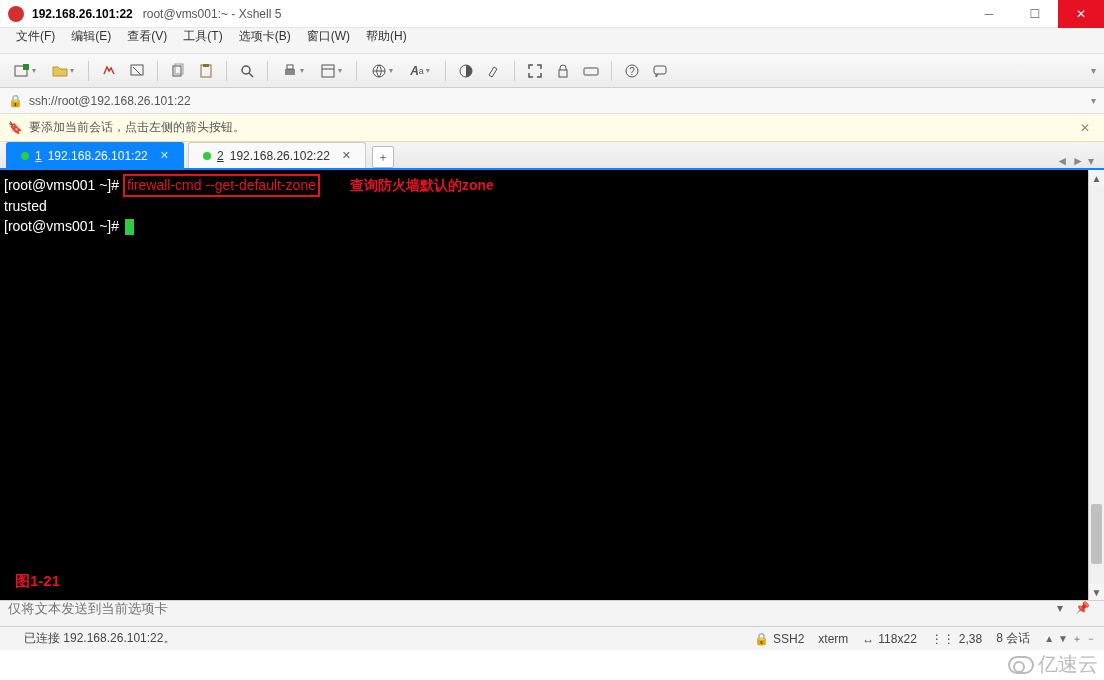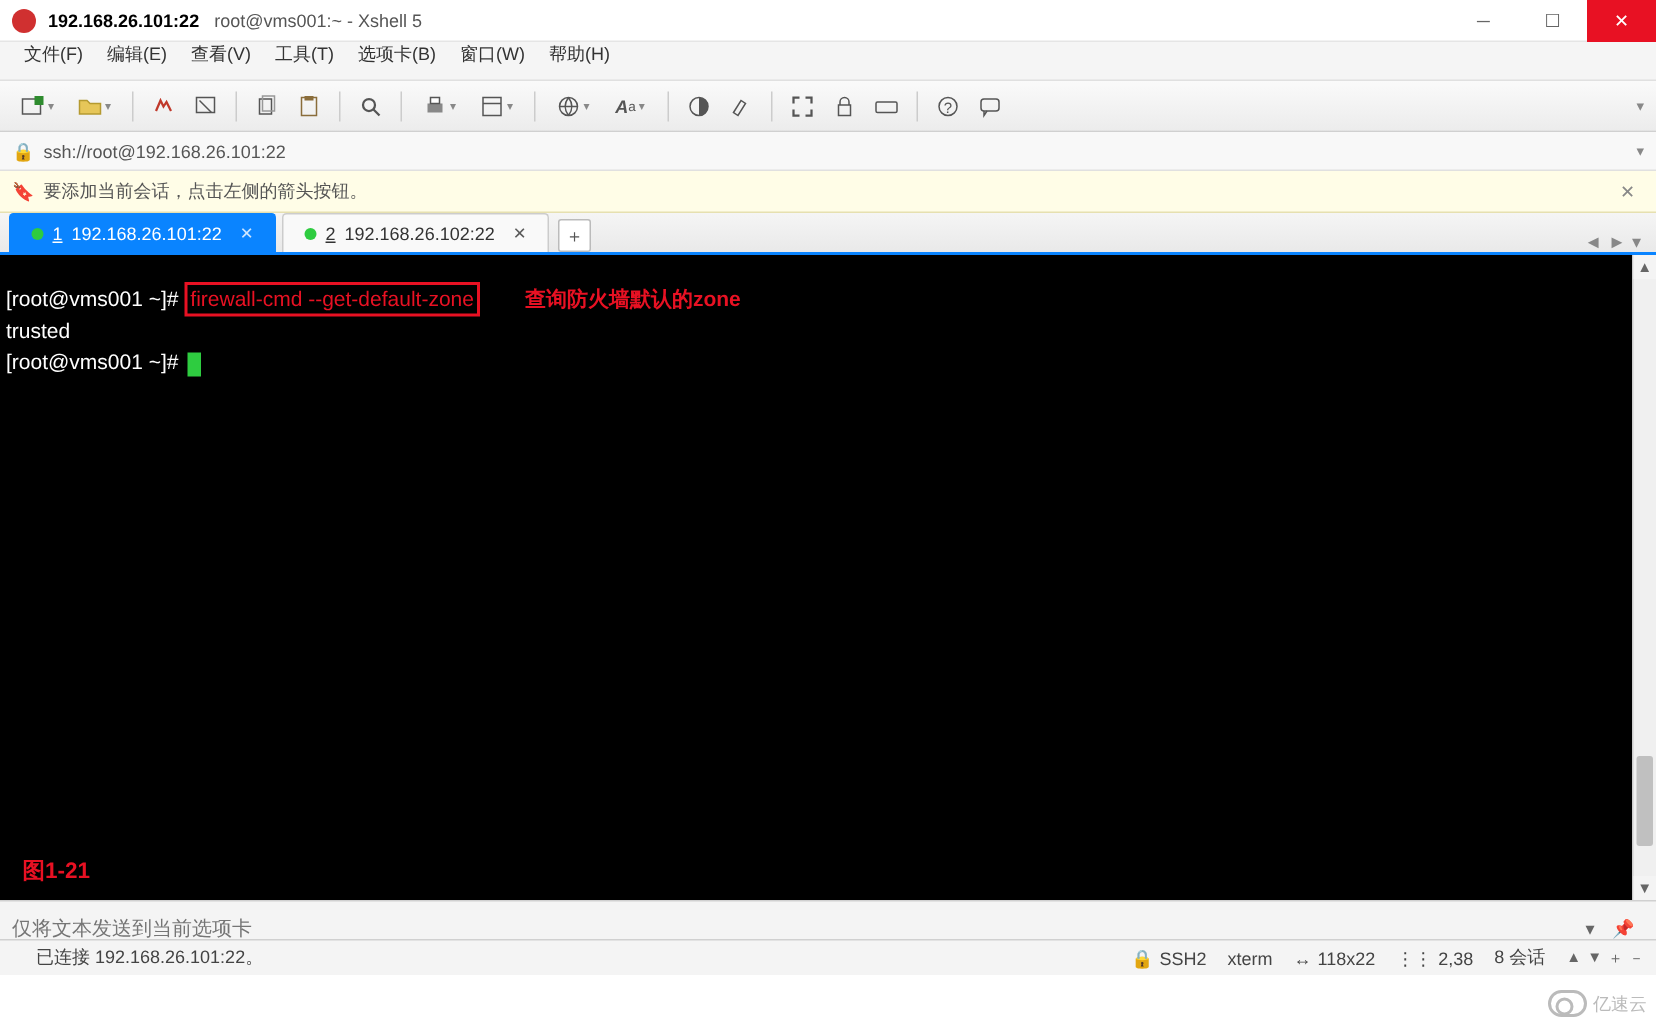--- a/index.html
+++ b/index.html
@@ -34,42 +34,42 @@
 .tabstrip { height: 28px; background: linear-gradient(#f5f5f5,#e9e9e9); display: flex; align-items: flex-end; padding: 0 6px; border-bottom: 2px solid #0a84ff; }
 .tab { height: 26px; padding: 0 14px; display: flex; align-items: center; gap: 6px; border: 1px solid #ccc; border-bottom: none; background: #f9f9f9; margin-right: 4px; border-radius: 3px 3px 0 0; color:#333; }
 .tab.active { background: #0a84ff; color: #fff; border-color:#0a84ff; }
 .tab .dot { width:8px; height:8px; border-radius:50%; background:#2ecc40; }
 .tab .num { text-decoration: underline; }
 .tab .tabx { margin-left:6px; font-size:11px; opacity:.8; }
 .tabadd { width:22px; height:22px; border:1px solid #bbb; background:#fff; display:flex; align-items:center; justify-content:center; border-radius:2px; margin-left:2px; color:#555; }
 .tabstrip .navarr { margin-left:auto; color:#888; display:flex; gap:4px; padding-right:4px; }
 
 .termwrap { position:relative; background:#000; height:430px; display:flex; }
-.terminal { flex:1; background:#000; color:#fff; font-family: Consolas, "Courier New", monospace; font-size:14px; padding:18px 4px; line-height:19px; white-space:pre; }
+.terminal { flex:1; background:#000; color:#fff; font-family: Consolas, "Courier New", monospace; font-size:14px; padding:4px 4px; line-height:19px; white-space:pre; }
 .terminal .prompt { color:#fff; }
 .terminal .cmdbox { border:2px solid #e81123; color:#e81123; padding:0 2px; display:inline-block; }
 .terminal .anno { color:#e81123; font-weight:bold; font-family:"Microsoft YaHei",sans-serif; margin-left:30px; }
 .terminal .output { color:#fff; }
 .terminal .cursor { display:inline-block; width:9px; height:16px; background:#2ecc40; vertical-align:text-bottom; margin-left:2px; }
 .terminal .figlabel { position:absolute; left:15px; bottom:10px; color:#e81123; font-weight:bold; font-family:"Microsoft YaHei",sans-serif; font-size:15px; }
 .vscroll { width:16px; background:#f0f0f0; border-left:1px solid #ccc; display:flex; flex-direction:column; }
 .vscroll .arr { height:16px; display:flex; align-items:center; justify-content:center; color:#666; font-size:10px; background:#f4f4f4; }
 .vscroll .track { flex:1; position:relative; }
 .vscroll .thumb { position:absolute; left:2px; right:2px; top:80%; height:60px; background:#c0c0c0; border-radius:2px; }
 
-.sendbar { height:26px; background:#f4f4f4; border-top:1px solid #d0d0d0; display:flex; align-items:flex-end; padding:0 8px; color:#999; }
+.sendbar { height:26px; background:#f4f4f4; border-top:1px solid #d0d0d0; display:flex; align-items:flex-start; padding:0 8px; color:#999; }
 .sendbar .dd { margin-left:auto; color:#666; padding:0 6px; }
 .sendbar .pin { color:#666; padding:0 6px; }
 
 .statusbar { height:24px; background:#f4f4f4; border-top:1px solid #d0d0d0; display:flex; align-items:center; padding:0 8px; color:#444; gap:14px; }
 .statusbar .left { flex:1;margin-left:16px; }
 .statusbar .sitem { display:flex; align-items:center; gap:4px; }
 .statusbar .arr { font-size:10px; color:#666; }
 
-.watermark { position:absolute; right:6px; bottom:2px; display:flex; align-items:center; gap:4px; color:#bbb; font-size:12px; pointer-events:none; }
+.watermark { position:absolute; right:6px; bottom:2px; display:flex; align-items:center; gap:4px; color:#bbb; font-size:20px; pointer-events:none; }
 .watermark .ico { width:26px; height:18px; border:2px solid #bbb; border-radius:9px; position:relative; }
 .watermark .ico:before { content:""; position:absolute; width:8px; height:8px; border:2px solid #bbb; border-radius:50%; left:3px; top:3px; }
 
 svg { display:block; }
 </style>
 </head>
 <body>
 
 <div class="titlebar">
   <div class="appicon"></div>

